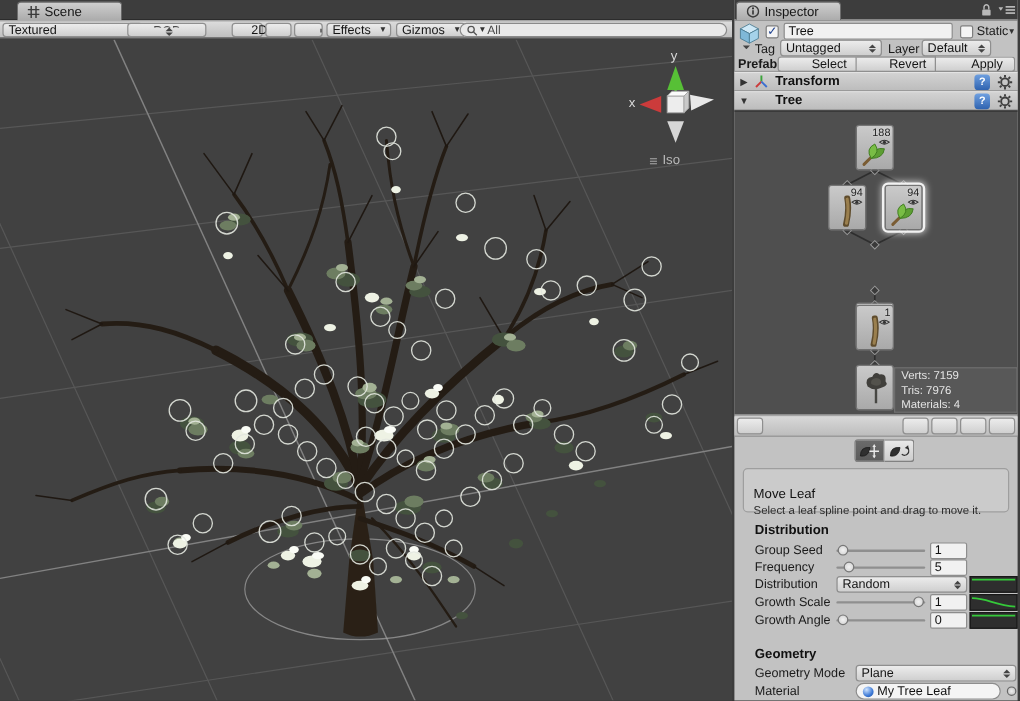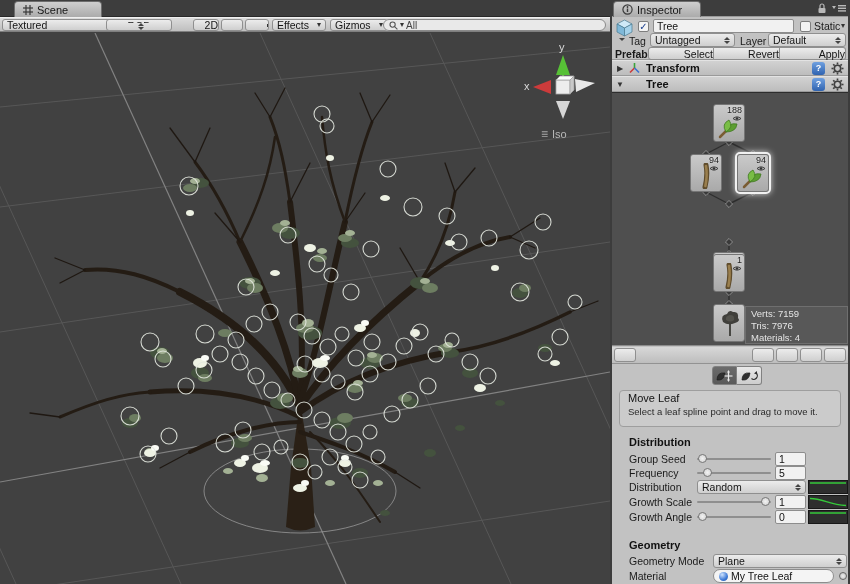--- a/index.html
+++ b/index.html
@@ -5,21 +5,21 @@
   html,body{margin:0;padding:0;background:#2e2e2e;}
   *{box-sizing:border-box;}
   .root{position:relative;width:850px;height:584px;background:#3c3c3c;overflow:hidden;
         font-family:"Liberation Sans",sans-serif;font-size:11px;color:#111;
         -webkit-user-select:none;user-select:none;}
   
   .tab{position:absolute;top:1px;height:16px;border-radius:4px 4px 0 0;
        background:linear-gradient(#cfcfcf,#ababab);border:1px solid #6d6d6d;border-bottom:none;
        display:flex;align-items:center;gap:4px;padding:0 8px;color:#161616;}
   .btn{background:linear-gradient(#ececec,#cfcfcf);border:1px solid #8f8f8f;border-radius:3px;
-       display:flex;align-items:center;justify-content:flex-end;font-size:10.5px;color:#151515;padding-left:20px;}
+       display:flex;align-items:center;justify-content:center;font-size:10.5px;color:#151515;padding-left:20px;}
   .dd{background:linear-gradient(#ececec,#cfcfcf);border:1px solid #8f8f8f;border-radius:3px;
       display:flex;align-items:center;font-size:10.5px;color:#151515;padding:0 4px;position:absolute;height:14px;}
   .dd .dd-label{flex:1;overflow:hidden;white-space:nowrap;}
   .updn{display:flex;flex-direction:column;align-items:center;gap:1px;margin-left:3px;}
   .updn i{display:block;width:0;height:0;border-left:3px solid transparent;border-right:3px solid transparent;}
   .updn i.up{border-bottom:3px solid #444;}
   .updn i.dn{border-top:3px solid #444;}
   .caret{font-size:8px;color:#333;line-height:1;}
   .checkbox{position:absolute;width:11px;height:11px;background:#f4f4f4;border:1px solid #7e7e7e;
             border-radius:2px;font-size:10px;line-height:9px;text-align:center;color:#1b3f8f;}
@@ -65,21 +65,21 @@
   .tree-toolbar{position:absolute;left:0;top:347px;right:0;height:17px;
                 background:linear-gradient(#d8d8d8,#bdbdbd);border-bottom:1px solid #929292;display:flex;align-items:center;}
   .ttb-btn{width:22px;height:14px;margin-left:2px;}
   .tool-toggle{position:absolute;left:100px;top:366px;display:flex;}
   .tool-btn{width:25px;height:19px;border:1px solid #818181;background:linear-gradient(#e9e9e9,#cdcdcd);
             display:flex;align-items:center;justify-content:center;}
   .tool-btn.first{border-radius:3px 0 0 3px;}
   .tool-btn.last{border-radius:0 3px 3px 0;border-left:none;}
   .tool-btn.active{background:linear-gradient(#6b6b6b,#5a5a5a);}
   .help-box{position:absolute;left:7px;top:390px;width:222px;height:37px;background:#cbcbcb;
-            border:1px solid #9e9e9e;border-radius:4px;padding:1px 8px;}
+            border:1px solid #9e9e9e;border-radius:4px;padding:15px 8px;}
   .help-box .hb-title{font-size:11px;color:#111;}
   .help-box .hb-body{font-size:9.5px;color:#2a2a2a;margin-top:2px;}
   .section-title{position:absolute;left:17px;font-weight:bold;font-size:11px;color:#111;}
   .p-row{position:absolute;left:0;right:0;height:14px;}
   .p-row .lbl{position:absolute;left:17px;top:1px;font-size:10.5px;color:#1a1a1a;}
   .slider{position:absolute;left:85px;top:6px;width:74px;height:2px;background:#8f8f8f;border-radius:1px;}
   .slider .thumb{position:absolute;top:-4px;width:9px;height:9px;border-radius:50%;
                  background:radial-gradient(#f2f2f2,#cfcfcf);border:1px solid #777;}
   .p-val{left:163px;top:0;width:31px;height:14px;}
   .curve{position:absolute;left:196px;top:0;width:40px;height:14px;background:#2e2e2e;border:1px solid #171717;}
@@ -476,21 +476,21 @@
 
       <span class="hdr-row-label" style="left:17px;top:18px;">Tag</span>
       <div class="dd" style="left:38px;top:16px;width:85px;">
         <span class="dd-label">Untagged</span>
         <span class="updn">
             <i class="up"></i>
             <i class="dn"></i>
           </span>
       </div>
       <span class="hdr-row-label" style="left:128px;top:18px;">Layer</span>
-      <div class="dd" style="left:156px;top:16px;width:78px;">
+      <div class="dd" style="left:156px;top:16px;width:58px;">
         <span class="dd-label">Default</span>
         <span class="updn">
             <i class="up"></i>
             <i class="dn"></i>
           </span>
       </div>
 
       <span class="hdr-row-label" style="left:3px;top:31px;font-weight:bold;">Prefab</span>
       <div class="btn" style="position:absolute;left:36px;top:30px;width:66px;height:13px;border-radius:3px 0 0 3px;">
         <span>Select</span>

